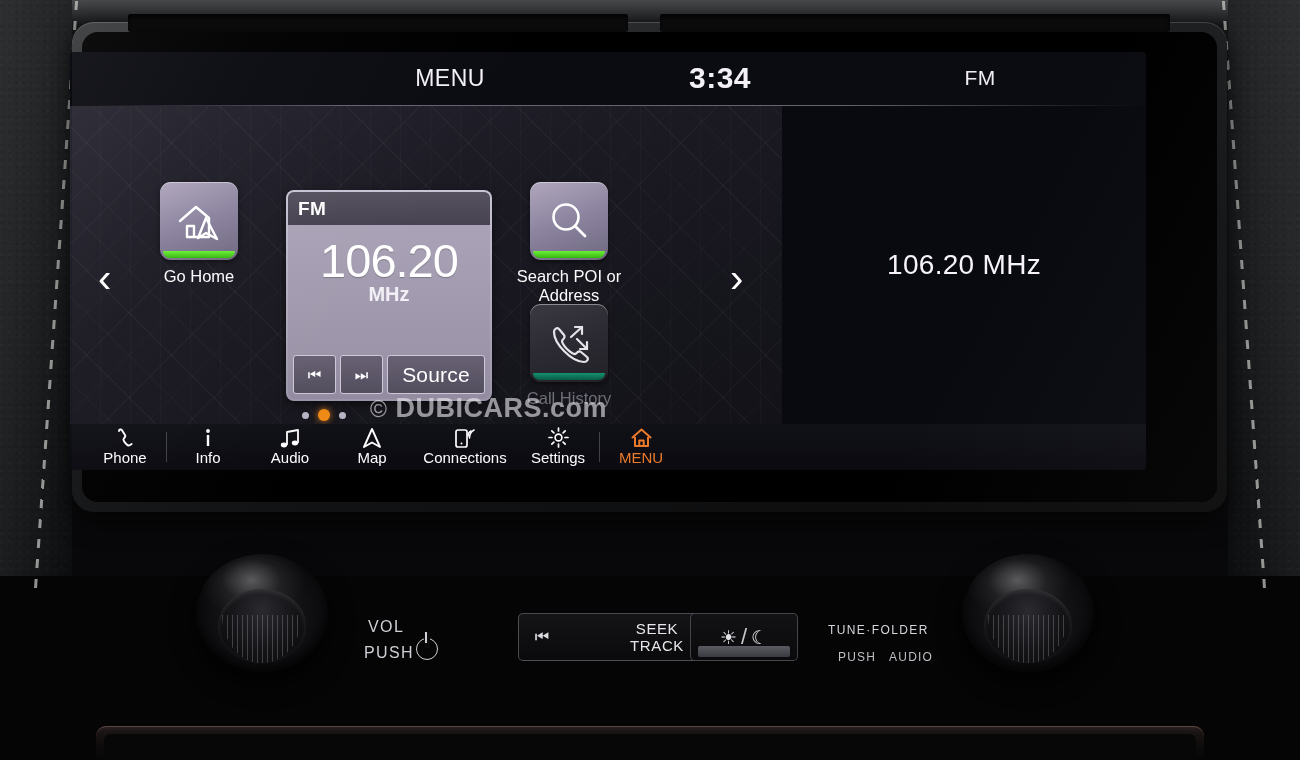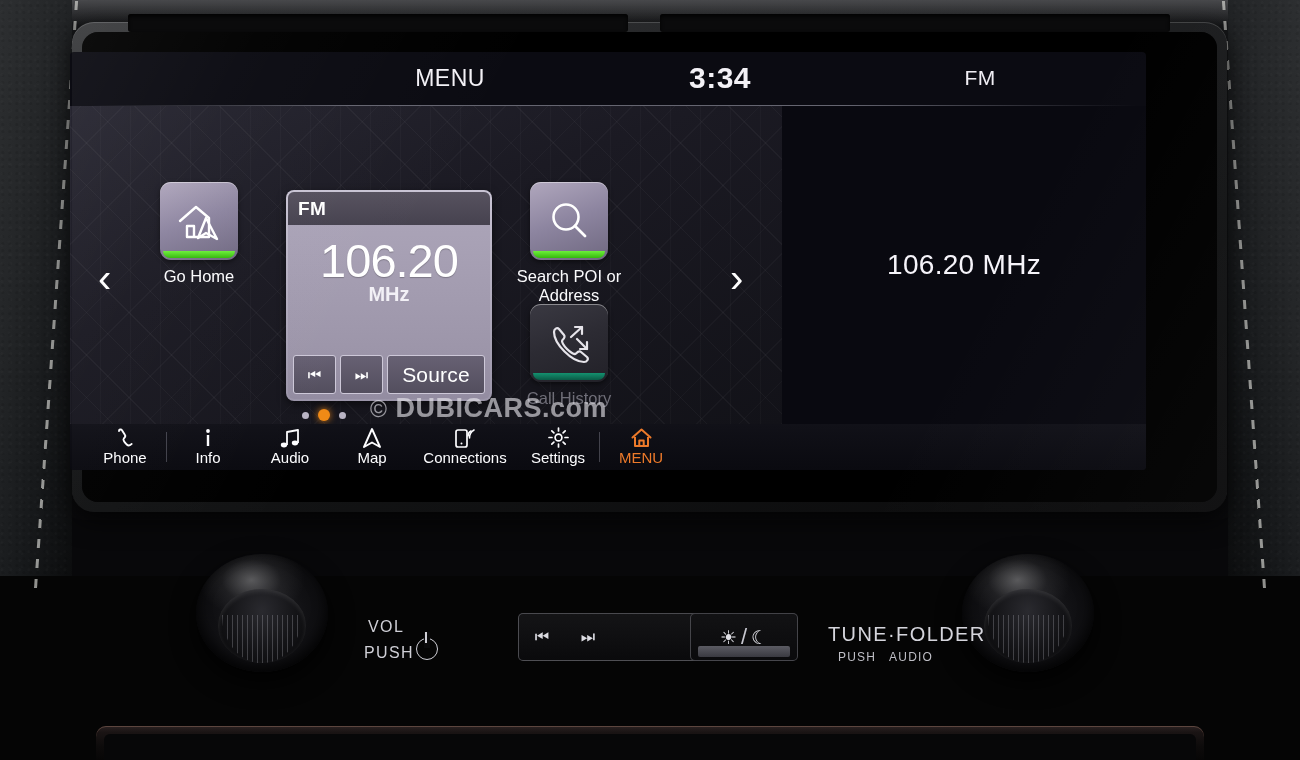--- a/index.html
+++ b/index.html
@@ -248,21 +248,21 @@
     background:linear-gradient(180deg,#121214,#0a0a0c);
     display:flex; align-items:center; justify-content:center; gap:4px;
     color:#e2e2e8; font-size:19px;
   }
   .dn-btn .slash{ font-size:22px; color:#c8c8d0; }
   .dn-strip{
     position:absolute; left:698px; top:646px; width:92px; height:11px;
     background:linear-gradient(180deg,#5b5b63,#3a3a41); border-radius:2px;
   }
 
-  .tune{ left:828px; top:623px; font-size:20px; color:#d5d5dc; }
+  .tune{ left:828px; top:623px; font-size:12px; color:#d5d5dc; }
   .pushaudio{ left:838px; top:650px; font-size:12px; color:#bfbfc6; letter-spacing:1.2px; }
 
   .lower-trim{
     position:absolute; left:96px; right:96px; top:726px; height:34px;
     background:linear-gradient(180deg,#2b2222 0%, #1a1414 18%, #0d0b0b 60%, #070606 100%);
     border-radius:10px 10px 0 0;
     box-shadow:inset 0 1px 0 rgba(190,140,120,.35);
   }
   .lower-trim:before{
     content:""; position:absolute; left:8px; right:8px; top:8px; bottom:0;
@@ -464,20 +464,24 @@
   <div class="knob left"></div>
   <div class="knob right"></div>
 
   <div class="hw-label vol">VOL</div>
   <div class="hw-label push">PUSH</div>
   <div class="pwr"></div>
   <div class="pwr-bar"></div>
 
   <div class="seekbox">
     <div class="seek-ic">⏮</div>
+    <div class="seek-txt">
+      <div>SEEK</div>
+      <div>TRACK</div>
+    </div>
     <div class="seek-ic">⏭</div>
   </div>
 
   <div class="dn-btn">
     <span>☀</span>
     <span class="slash">/</span>
     <span>☾</span>
   </div>
   <div class="dn-strip"></div>
 

